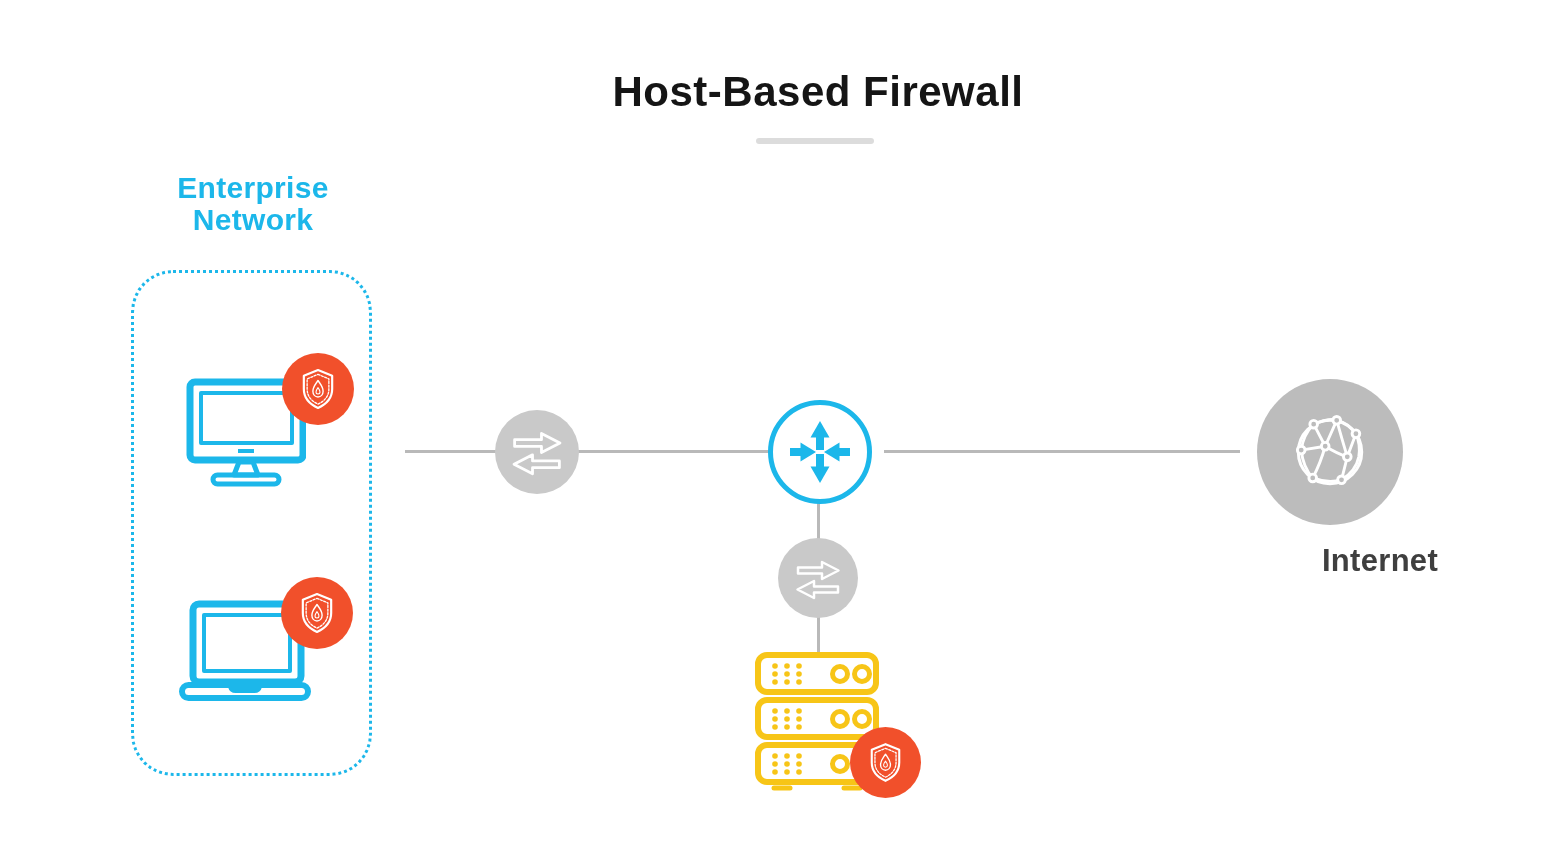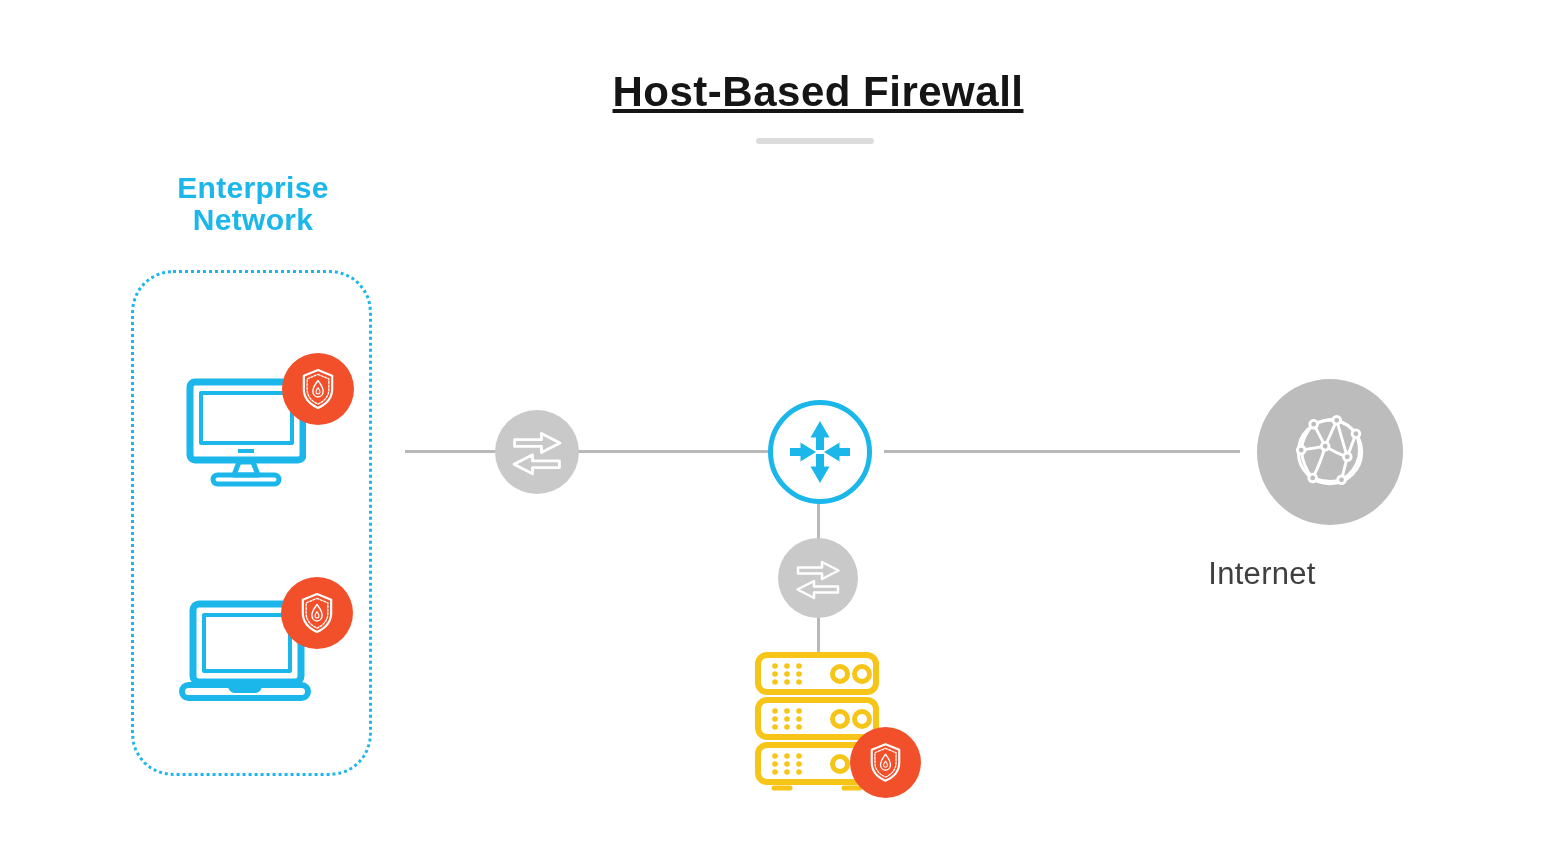--- a/index.html
+++ b/index.html
@@ -2,41 +2,41 @@
 <html><head>
 <meta charset="utf-8">
 <style>
   html,body{margin:0;padding:0;background:#ffffff;}
   body{font-family:"Liberation Sans","DejaVu Sans",sans-serif;}
   .stage{position:relative;width:1546px;height:865px;background:#ffffff;overflow:hidden;}
 
   .abs{position:absolute;}
 
   .title{left:818px;top:68px;transform:translateX(-50%);font-size:42px;font-weight:800;
-         color:#151515;letter-spacing:.5px;white-space:nowrap;text-decoration:underline;}
+         color:#151515;letter-spacing:.5px;white-space:nowrap;}
   .title-underline{left:756px;top:138px;width:118px;height:6px;background:#dcdcdc;border-radius:3px;}
 
   .ent-label{left:253px;top:172px;transform:translateX(-50%);width:230px;text-align:center;
              font-size:30px;font-weight:800;line-height:32px;color:#1cb7ea;letter-spacing:.3px;}
   .ent-box{left:131px;top:270px;width:241px;height:506px;border:3px dotted #1cb7ea;border-radius:42px;
            box-sizing:border-box;}
 
   .line{background:#b9b9b9;}
   .line-h{height:3px;}
   .line-v{width:3px;}
 
   .circle{border-radius:50%;display:flex;align-items:center;justify-content:center;}
   .gray-node{background:#c9c9c9;}
   .globe-node{background:#bcbcbc;}
   .badge{background:#f1502b;border-radius:50%;display:flex;align-items:center;justify-content:center;}
 
   .router-circle{background:#ffffff;border:5px solid #1cb7ea;box-sizing:border-box;}
 
-  .internet-label{left:1262px;top:543px;transform:translateX(-50%);font-size:31px;font-weight:400;
-                  color:#3f3f3f;letter-spacing:.3px;margin-top:13px;}
+  .internet-label{left:1380px;top:543px;transform:translateX(-50%);font-size:31px;font-weight:700;
+                  color:#3f3f3f;letter-spacing:.3px;}
 </style>
 </head>
 <body>
 
 <div class="stage">
 
   <div class="abs title">Host-Based Firewall</div>
   <div class="abs title-underline"></div>
 
   <div class="abs ent-label">Enterprise Network</div>

